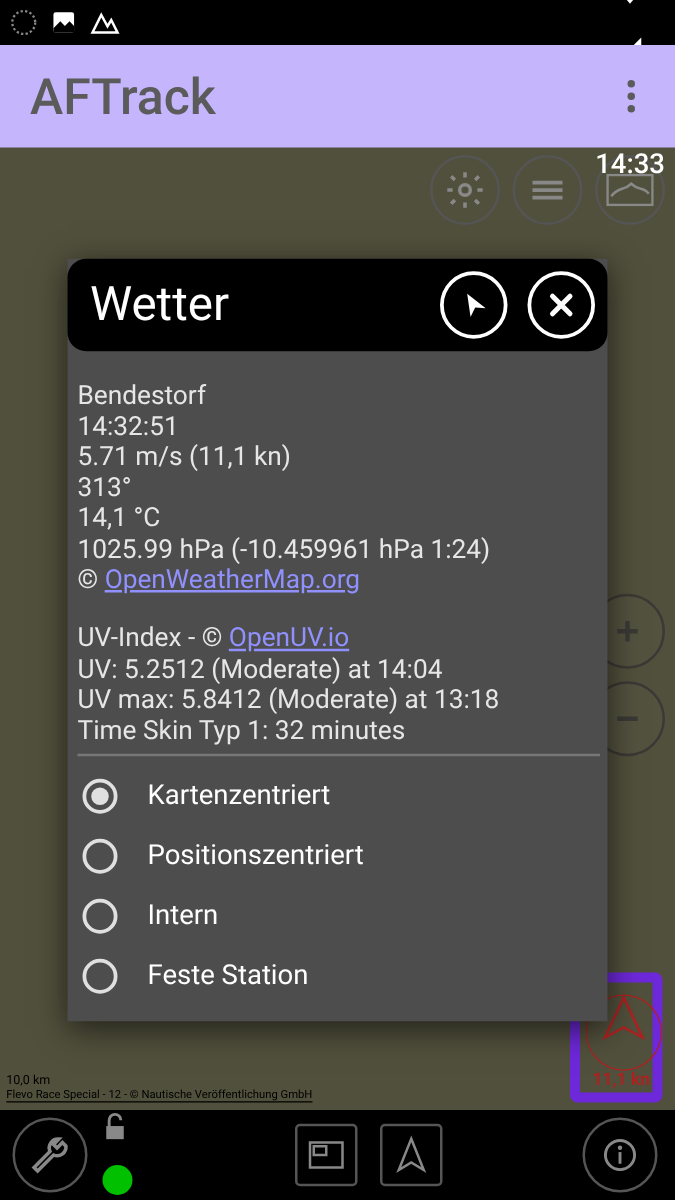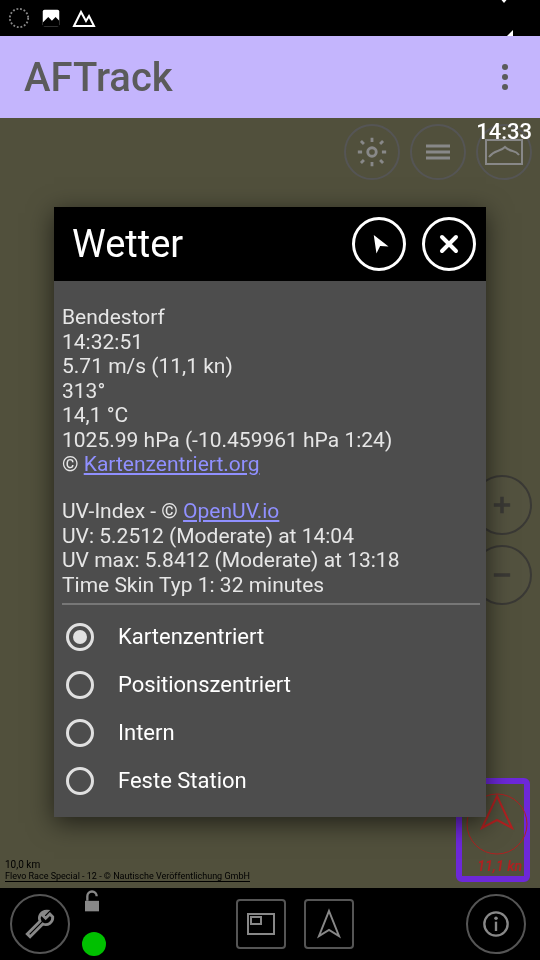--- a/index.html
+++ b/index.html
@@ -11,35 +11,35 @@
   .status-right { margin-left:auto; display:flex; gap:24px; align-items:center; font-size:22px; font-weight:500;flex-direction:column; }
   .status-right .ic { display:flex; align-items:center; }
   .app-bar { position:absolute; top:36px; left:0; right:0; height:82px; background:#c4b5fd; display:flex; align-items:center; padding:0 24px; z-index:20; }
   .app-title { color:#5b5b5b; font-size:40px; font-weight:500; }
   .menu-overflow { margin-left:auto; color:#5b5b5b; display:flex; flex-direction:column; gap:4px; padding:8px; }
   .menu-overflow span { width:6px; height:6px; border-radius:50%; background:#5b5b5b; display:block; }
   .tool-row { position:absolute; top:124px; right:8px; display:flex; gap:10px; z-index:15; }
   .tool-circle { width:56px; height:56px; border:2px solid #555; border-radius:50%; display:flex; align-items:center; justify-content:center; color:#888; }
   .zoom-btn { position:absolute; right:8px; width:60px; height:60px; border:2px solid #3a3935; border-radius:50%; display:flex; align-items:center; justify-content:center; color:#3a3935; background:rgba(90,88,72,0.3); z-index:8; }
   .zoom-in { top:475px; } .zoom-out { top:545px; }
-  .compass { position:absolute; bottom:78px; right:10px; width:74px; height:104px; border:6px solid #6d28d9; border-radius:6px; z-index:8;font-style:italic; } 
+  .compass { position:absolute; bottom:78px; right:10px; width:74px; height:104px; border:8px solid #6d28d9; border-radius:6px; z-index:8; } 
   .speed-badge { position:absolute; right:2px; bottom:2px; color:#b02020; font-size:14px; font-weight:600; }
   .scale-bar { position:absolute; left:5px; bottom:90px; font-size:10px; color:#000; z-index:8; }
   .attrib { position:absolute; left:5px; bottom:78px; font-size:9px; color:#000; border-bottom:1px solid #000; z-index:8; }
   .nav-bar { position:absolute; bottom:0; left:0; right:0; height:72px; background:#000; display:flex; align-items:center; padding:0 4px; z-index:20; gap:4px; }
   .nav-group-left { width:130px; height:72px; position:relative; }
   .nav-group-center { flex:1; display:flex; justify-content:center; gap:18px; }
   .nav-group-right { width:80px; display:flex; justify-content:center; }
   .nav-btn { width:60px; height:60px; border:2px solid #555; border-radius:50%; display:flex; align-items:center; justify-content:center; }
   .nav-sq { width:50px; height:50px; border:2px solid #555; border-radius:4px; display:flex; align-items:center; justify-content:center; position:relative; }
   .green-dot { position:absolute; left:78px; bottom:4px; width:24px; height:24px; border-radius:50%; background:#00c000; }
   .lock-glyph { position:absolute; left:74px; top:0; color:#888; }
   .wrench { position:absolute; left:6px; top:6px; }
   .dialog { position:absolute; left:54px; top:207px; width:432px; background:#4d4d4d; z-index:30; box-shadow:0 6px 24px rgba(0,0,0,0.6); }
-  .dialog-header { background:#000; height:74px; display:flex; align-items:center; padding:0 10px 0 18px; }
+  .dialog-header { background:#000; height:74px; display:flex; align-items:center; padding:0 10px 0 18px;border-radius:15px; }
   .dialog-title { color:#fff; font-size:38px; }
   .dialog-actions { margin-left:auto; display:flex; gap:16px; }
   .hdr-btn { width:54px; height:54px; border:3px solid #fff; border-radius:50%; display:flex; align-items:center; justify-content:center; color:#fff; }
   .dialog-body { padding:8px 6px 12px 8px; color:#e6e6e6; font-size:21px; line-height:1.17;margin-top:16px; }
   .dialog-body a { color:#9090ff; text-decoration:underline; }
   .divider { height:2px; background:#777; margin:6px 0 8px; }
   .radio-row { display:flex; align-items:center; gap:24px; padding:10px 4px; color:#fff; font-size:22px; }
   .radio { width:28px; height:28px; border:3px solid #e0e0e0; border-radius:50%; display:flex; align-items:center; justify-content:center; flex:0 0 28px; }
   .radio.sel::after { content:""; width:14px; height:14px; border-radius:50%; background:#e0e0e0; }
   .cprt { font-size:21px; }
@@ -213,21 +213,21 @@
       </div>
     </div>
     <div class="dialog-body">
       <div>Bendestorf</div>
       <div>14:32:51</div>
       <div>5.71 m/s (11,1 kn)</div>
       <div>313°</div>
       <div>14,1 °C</div>
       <div>1025.99 hPa (-10.459961 hPa 1:24)</div>
       <div class="cprt">
-        <span>© </span><a href="#">Kartenzentriert.org</a>
+        <span>© </span><a href="#">OpenWeatherMap.org</a>
       </div>
       <div class="gap"></div>
       <div>
         <span>UV-Index - © </span><a href="#">OpenUV.io</a>
       </div>
       <div>UV: 5.2512 (Moderate) at 14:04</div>
       <div>UV max: 5.8412 (Moderate) at 13:18</div>
       <div>Time Skin Typ 1: 32 minutes</div>
       <div class="divider"></div>
       <div class="radio-row">

